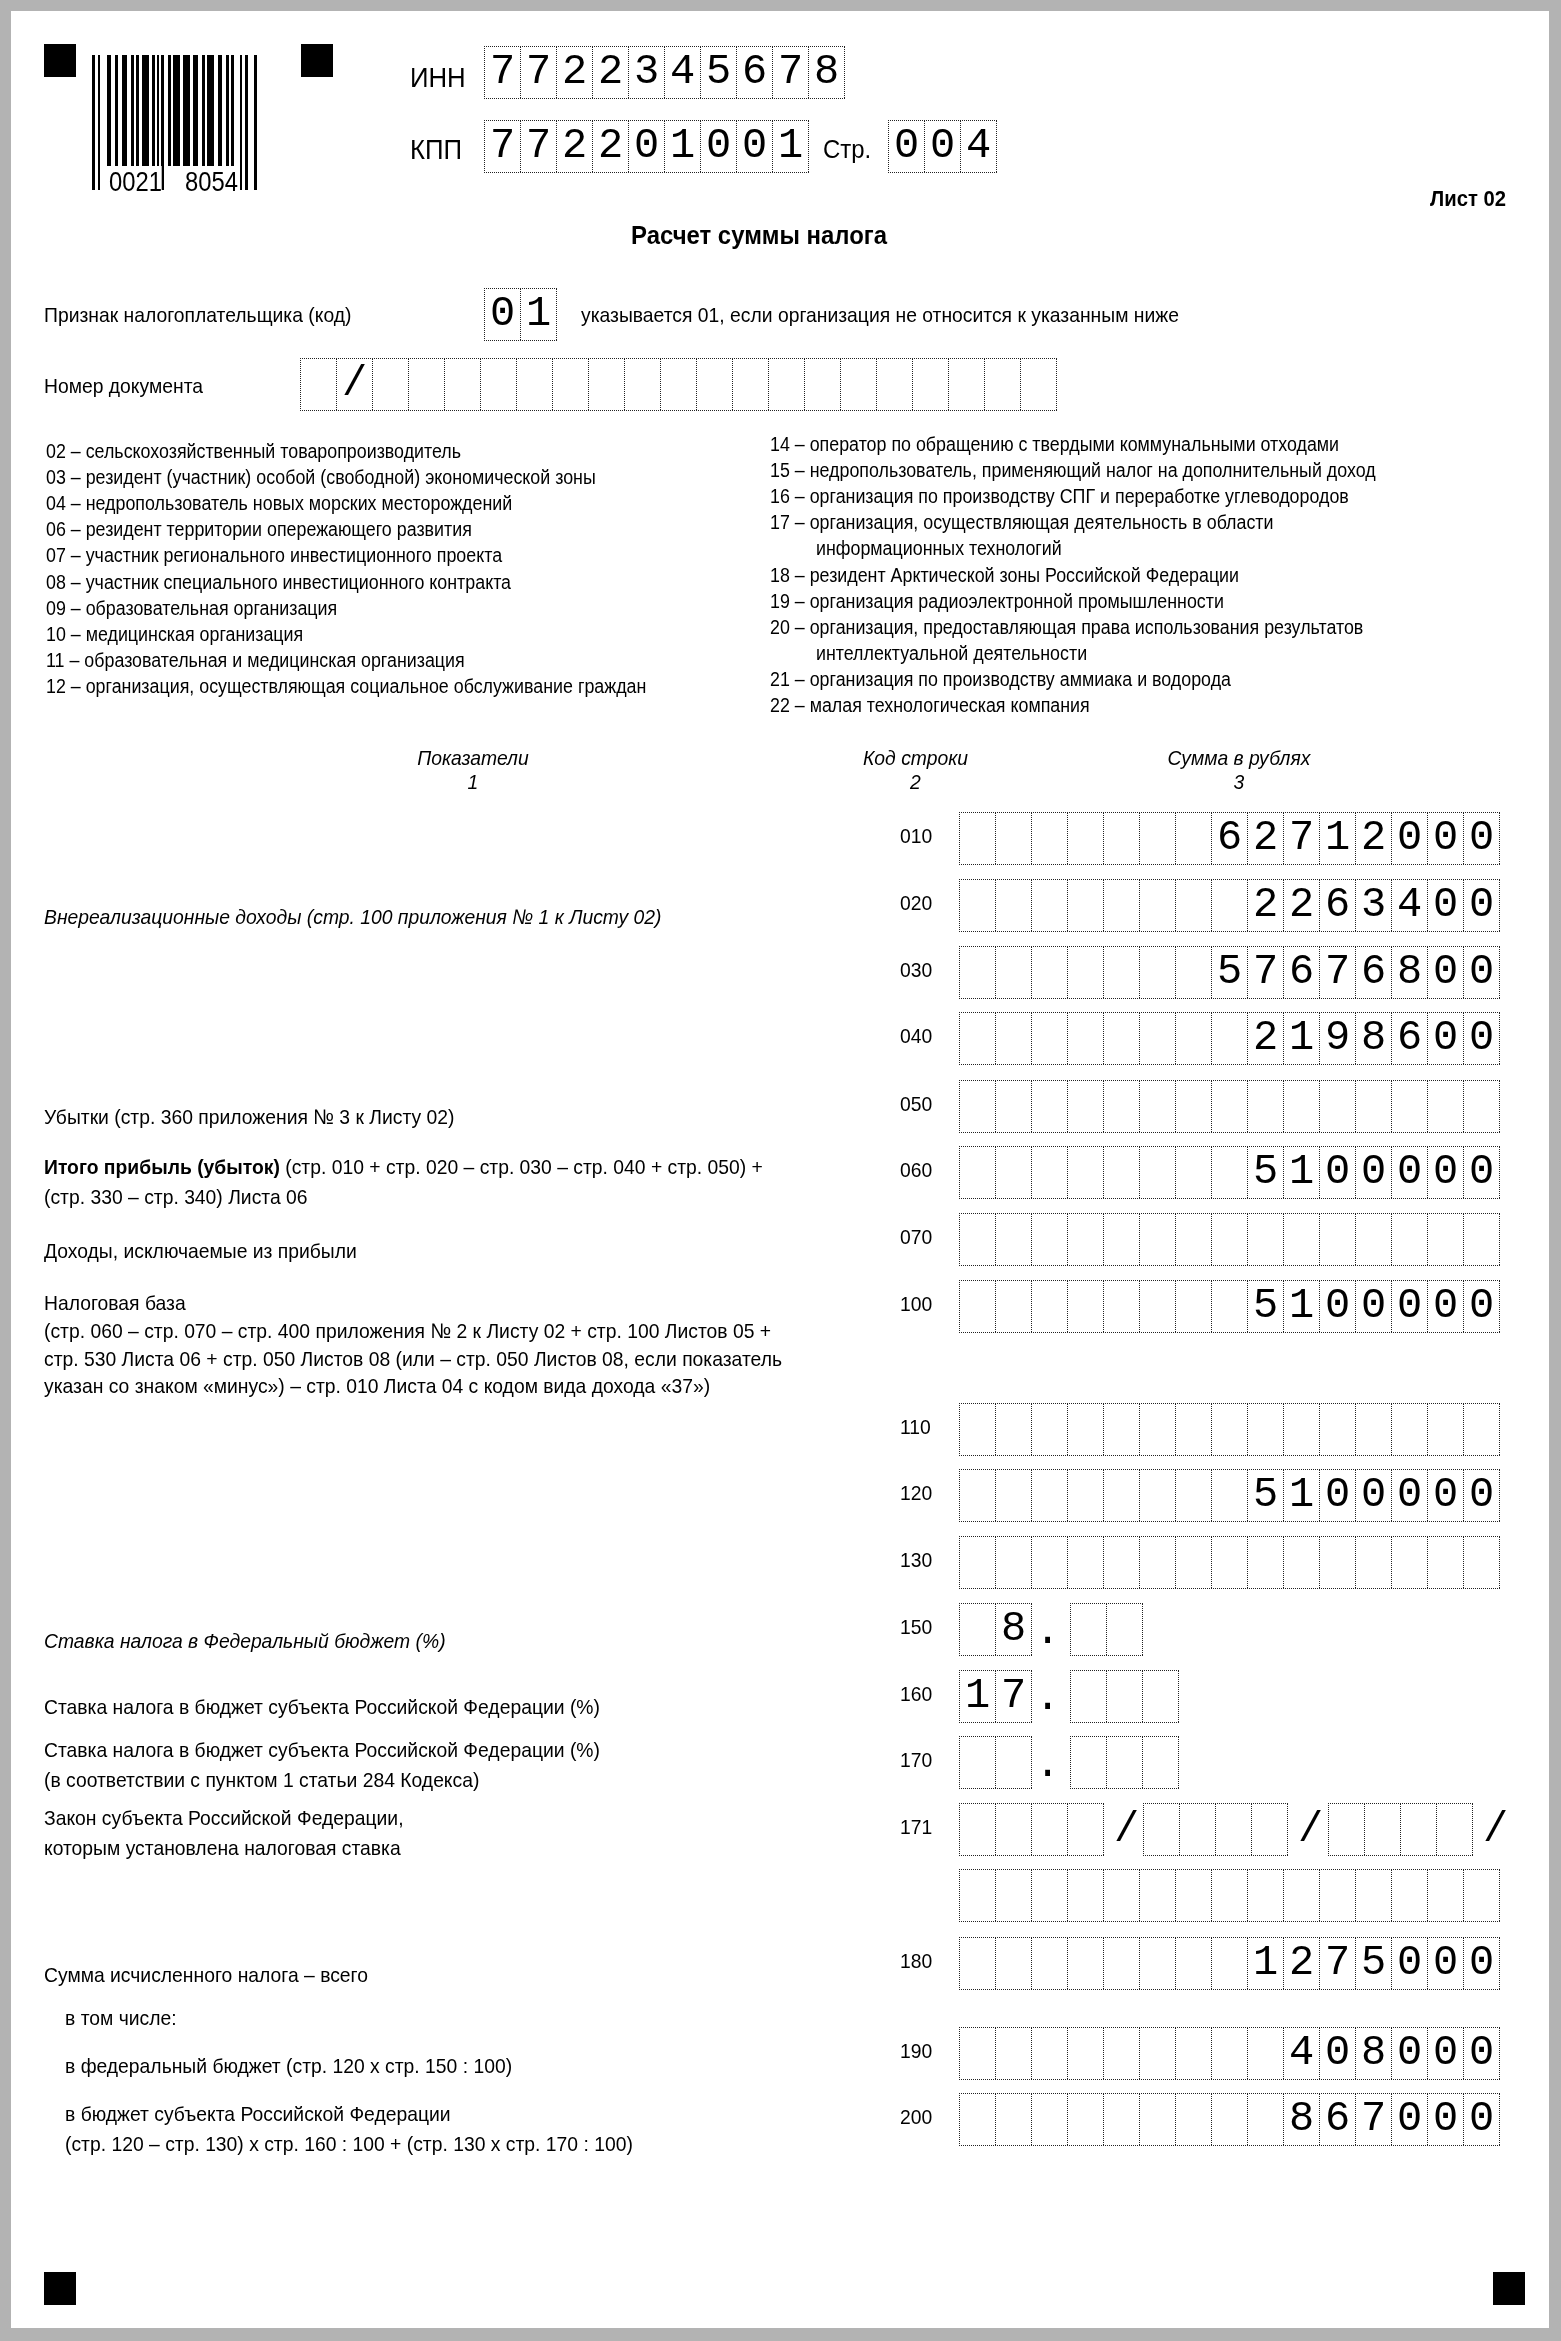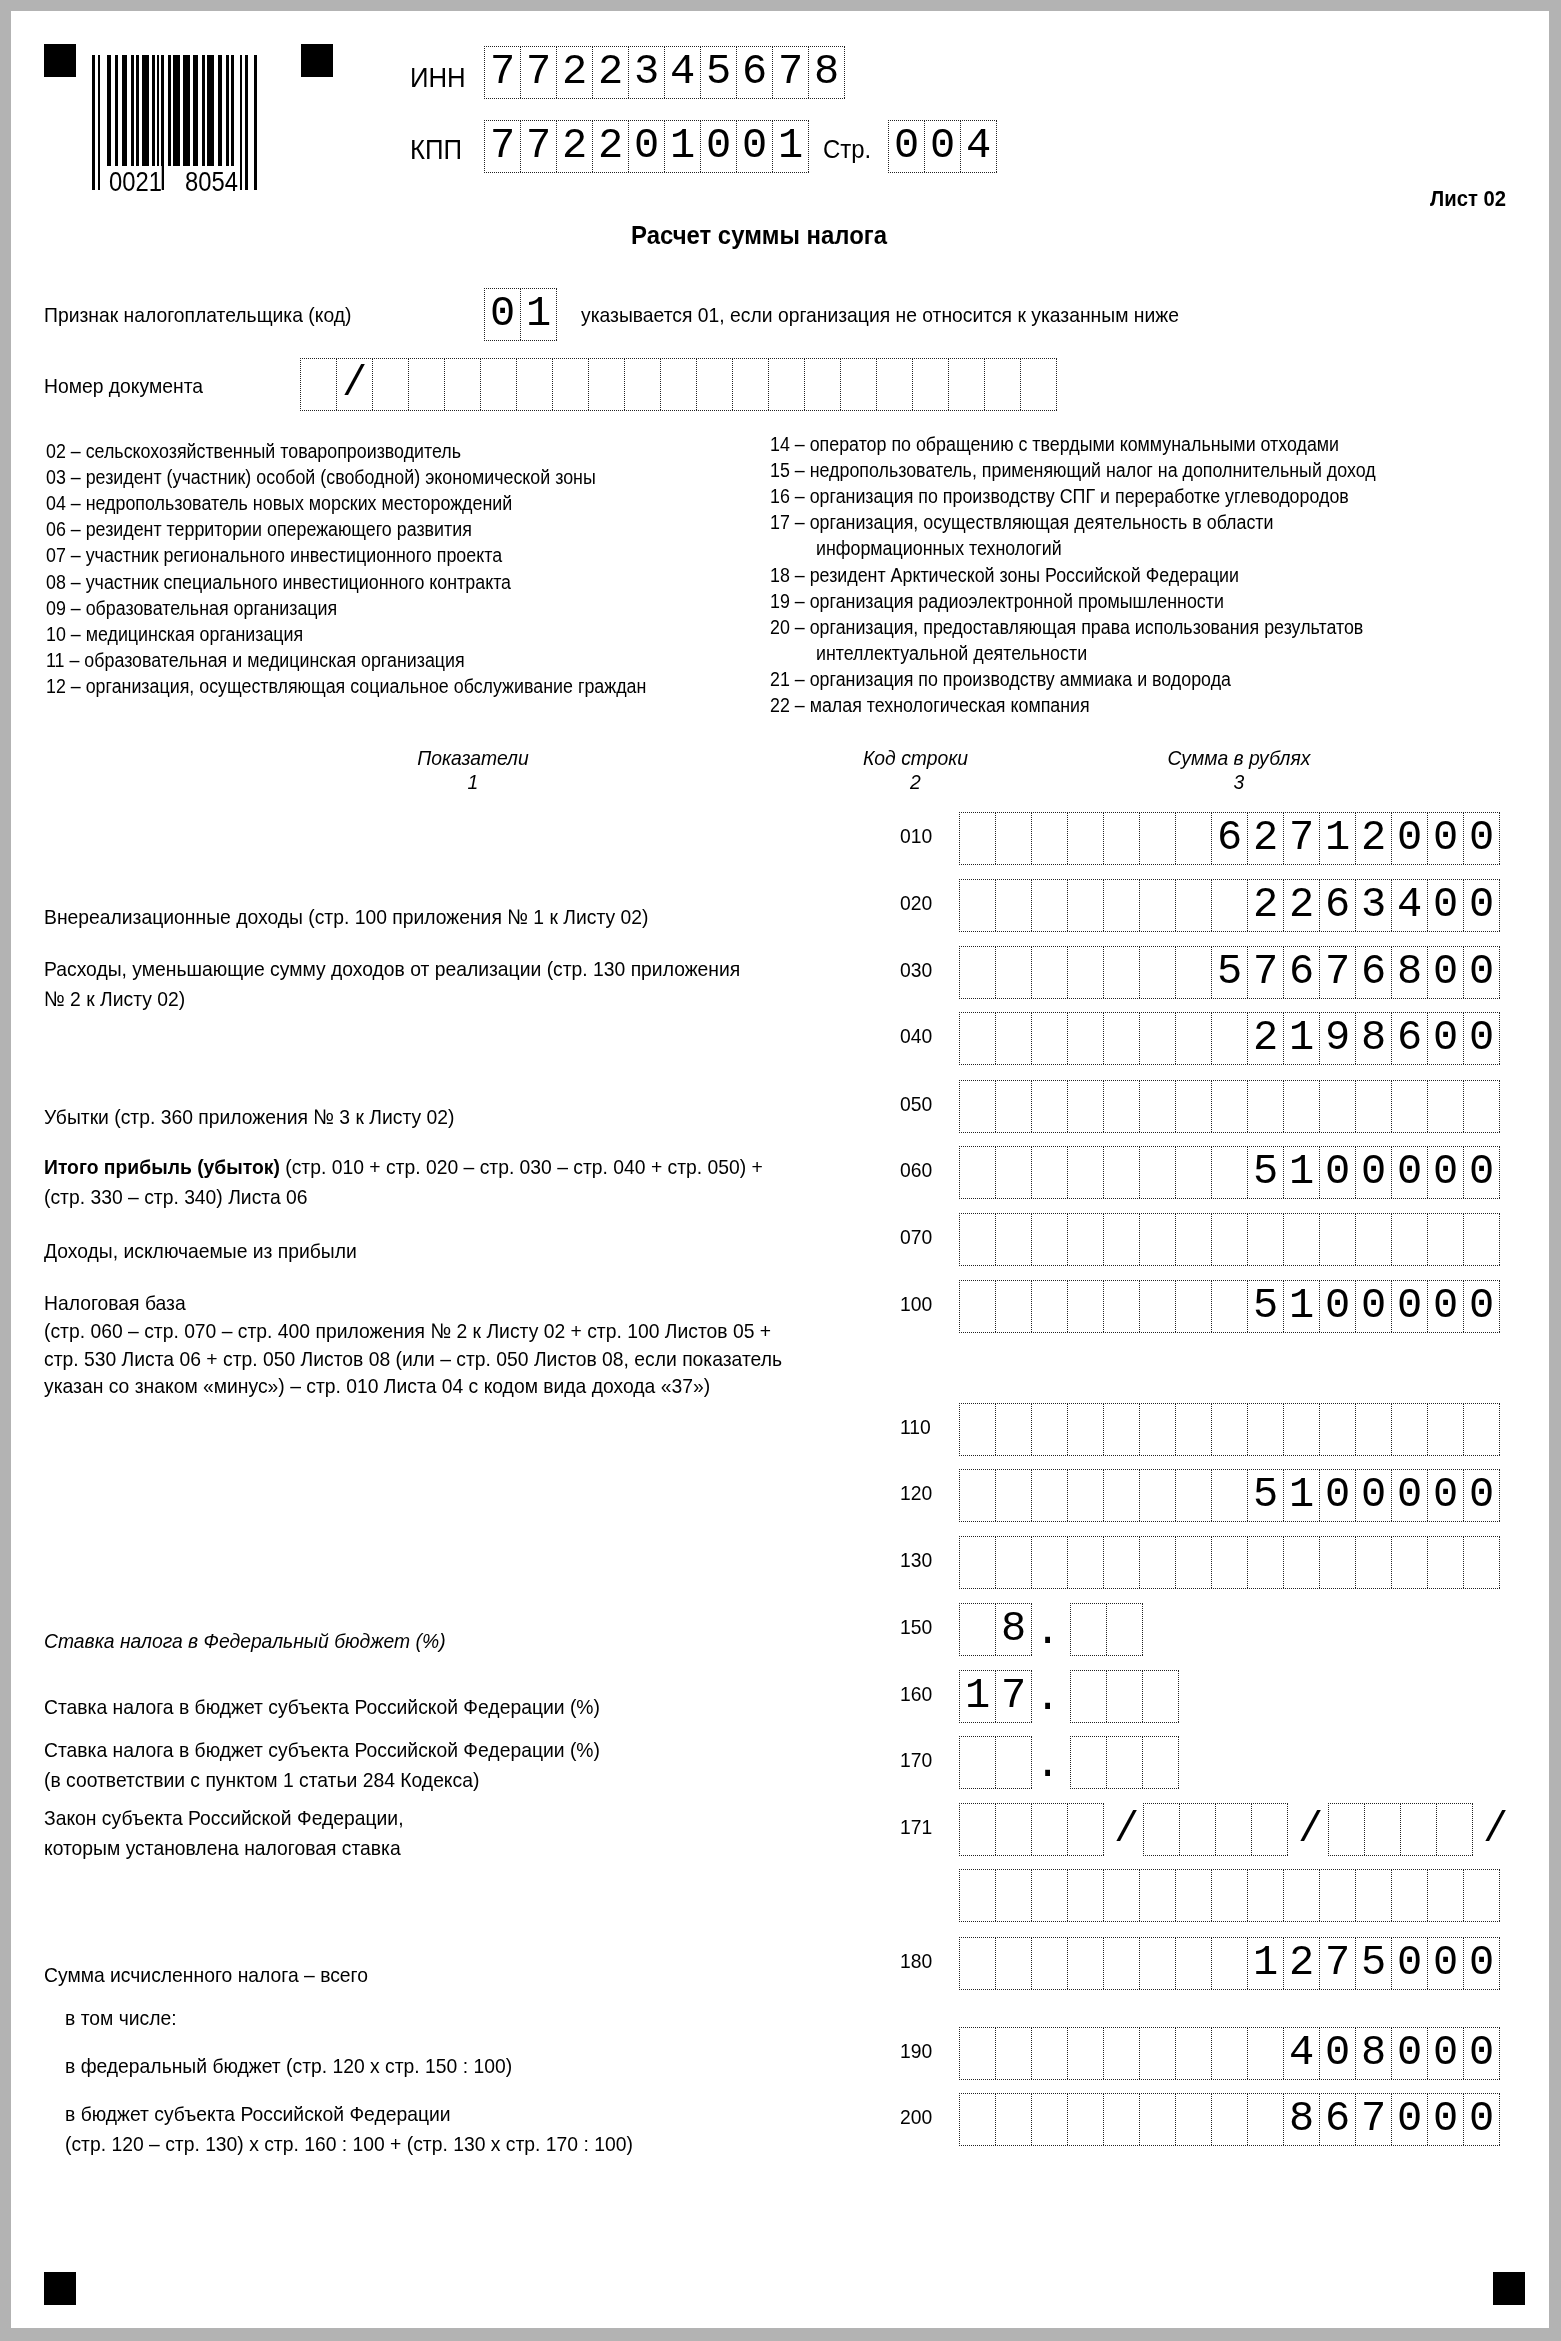--- a/index.html
+++ b/index.html
@@ -191,44 +191,40 @@
       <div class="cell"></div>
       <div class="cell">6</div>
       <div class="cell">2</div>
       <div class="cell">7</div>
       <div class="cell">1</div>
       <div class="cell">2</div>
       <div class="cell">0</div>
       <div class="cell">0</div>
       <div class="cell">0</div>
     </div>
-    <div class="abs" style="left: 33px; top: 893px;">
+    <div class="abs" style="left: 33px; top: 893px; font-style: italic;">
       <div class="t" style="position: relative; top: 0px; left: 0px; margin-bottom: 3.7px;"><span>Внереализационные доходы (стр. 100 приложения № 1 к Листу 02)</span></div>
     </div>
     <div class="code" style="left: 889px; top: 880px;">020</div>
     <div class="cells" style="left: 948px; top: 868px;">
       <div class="cell"></div>
       <div class="cell"></div>
       <div class="cell"></div>
       <div class="cell"></div>
       <div class="cell"></div>
       <div class="cell"></div>
       <div class="cell"></div>
       <div class="cell"></div>
       <div class="cell">2</div>
       <div class="cell">2</div>
       <div class="cell">6</div>
       <div class="cell">3</div>
       <div class="cell">4</div>
       <div class="cell">0</div>
       <div class="cell">0</div>
-    </div>
-    <div class="abs" style="left: 33px; top: 945px;">
-      <div class="t" style="position: relative; top: 0px; left: 0px; margin-bottom: 3.7px;"><span>Расходы, уменьшающие сумму доходов от реализации (стр. 130 приложения</span></div>
-      <div class="t" style="position: relative; top: 0px; left: 0px; margin-bottom: 3.7px;"><span>№ 2 к Листу 02)</span></div>
     </div>
     <div class="code" style="left: 889px; top: 947px;">030</div>
     <div class="cells" style="left: 948px; top: 935px;">
       <div class="cell"></div>
       <div class="cell"></div>
       <div class="cell"></div>
       <div class="cell"></div>
       <div class="cell"></div>
       <div class="cell"></div>
       <div class="cell"></div>

